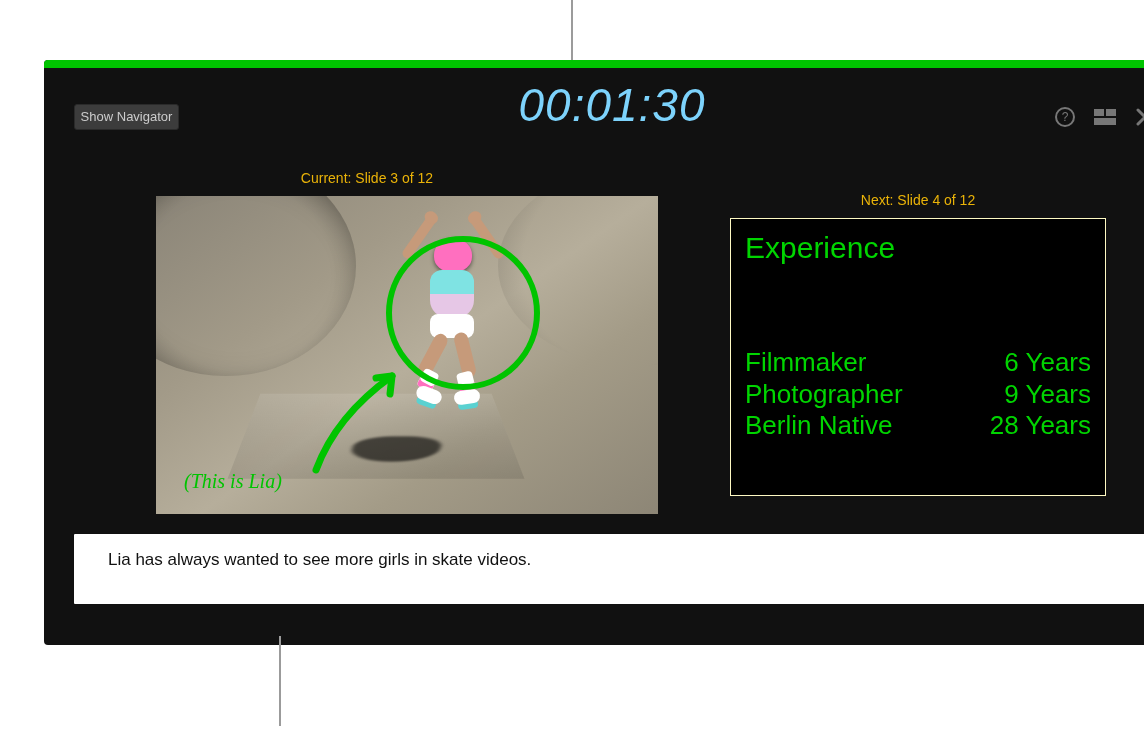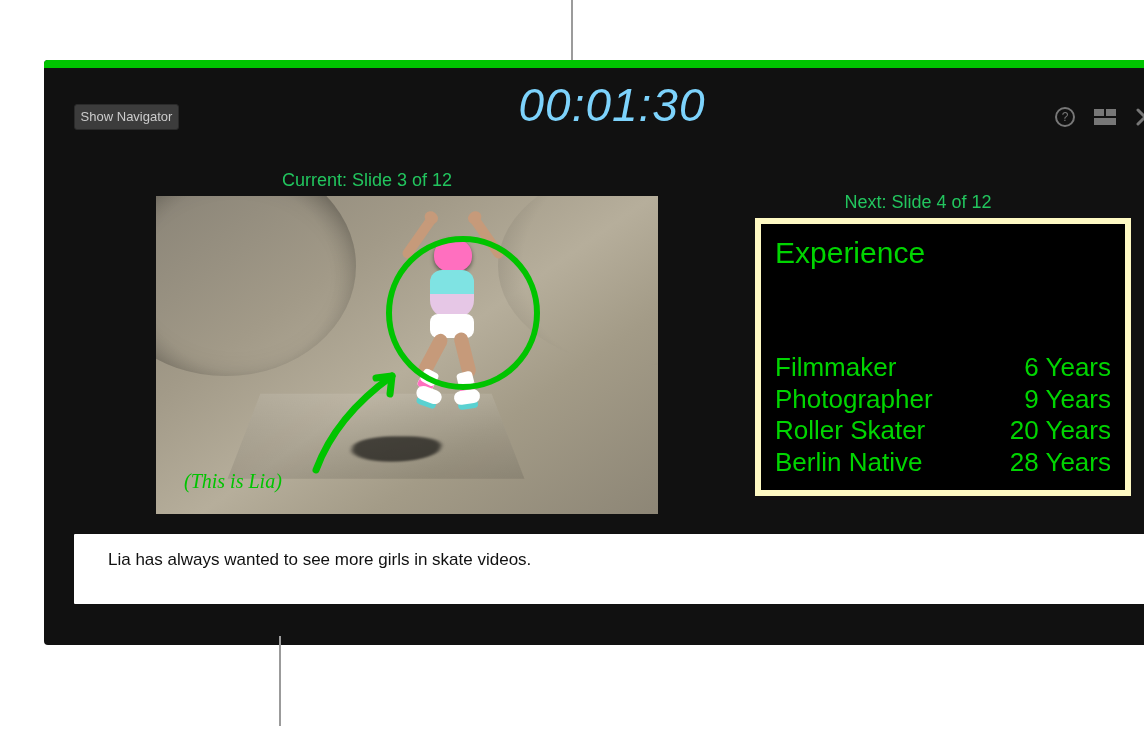--- a/index.html
+++ b/index.html
@@ -9,21 +9,21 @@
   .progress-bar { position: absolute; left: 0; top: 0; width: 100%; height: 8px; background: #00c400; }
 
   .show-nav-btn { position: absolute; left: 30px; top: 44px; width: 105px; height: 26px; background: #3c3c3c; border: 1px solid #2a2a2a; border-radius: 3px; color: #ccc; font-size: 13px; line-height: 24px; text-align: center; cursor: pointer; }
 
   .timer { position: absolute; left: 0; top: 18px; width: 100%; text-align: center; font-size: 46px; font-weight: 300; color: #7dd3fc; letter-spacing: 1px; font-feature-settings: "tnum"; font-style: italic; }
 
   .top-icons { position: absolute; right: 24px; top: 46px; display: flex; gap: 18px; align-items: center; }
   .ticon { width: 22px; height: 22px; display: flex; align-items: center; justify-content: center; color: #777; cursor: pointer; }
   .ticon svg { display: block; }
 
-  .slide-label { position: absolute; color: #22c55e; font-size: 18px; }
+  .slide-label { position: absolute; color: #eab308; font-size: 14px; }
   .label-current { left: 112px; top: 110px; width: 422px; text-align: center; }
   .label-next    { left: 686px; top: 132px; width: 376px; text-align: center; }
 
   
   .current-slide { position: absolute; left: 112px; top: 136px; width: 502px; height: 318px; background: #000; overflow: hidden; }
   .skatepark { position: absolute; inset: 0; }
   .sk1 { position:absolute; left:0; top:0; width:100%; height:100%; background: linear-gradient(145deg,#8b8578 0%, #a29a88 30%, #b6ae9b 52%, #a39b87 70%, #8d8676 100%); }
   .bowl { position:absolute; left:-60px; top:-40px; width:260px; height:220px; border-radius:50%; background: radial-gradient(circle at 55% 55%, rgba(0,0,0,0) 50%, rgba(0,0,0,0.3) 100%); box-shadow: inset 10px 10px 30px rgba(0,0,0,0.35); }
   .bowl2 { position:absolute; right:-120px; top:-30px; width:280px; height:200px; border-radius:50%; background: radial-gradient(circle at 45% 50%, rgba(0,0,0,0) 55%, rgba(0,0,0,0.25) 100%); }
   .deck { position:absolute; left:90px; top:170px; width:260px; height:130px; background: linear-gradient(180deg, rgba(255,255,255,0.1), rgba(0,0,0,0.1)); transform: perspective(400px) rotateX(50deg); }
@@ -42,21 +42,21 @@
   .sock1 { position:absolute; left:32px; top:138px; width:16px; height:20px; background:#fff; border-radius:4px; transform: rotate(28deg); box-shadow: inset 0 -6px 0 #ff6fbf;}
   .sock2 { position:absolute; left:70px; top:140px; width:16px; height:20px; background:#fff; border-radius:4px; transform: rotate(-14deg); box-shadow: inset 0 -6px 0 #ff6fbf;}
   .skate1 { position:absolute; left:28px; top:156px; width:26px; height:14px; background:#fff; border-radius:10px; transform: rotate(20deg); box-shadow: 0 8px 0 -3px #5ad1d1;}
   .skate2 { position:absolute; left:66px; top:158px; width:26px; height:14px; background:#fff; border-radius:10px; transform: rotate(-8deg); box-shadow: 0 8px 0 -3px #5ad1d1;}
 
   .anno-circle { position:absolute; left:230px; top:40px; width:154px; height:154px; border: 6px solid #00c400; border-radius:50%; pointer-events:none; }
   .anno-arrow { position:absolute; left:150px; top:170px; width:110px; height:110px; pointer-events:none; }
   .anno-caption { position:absolute; left:28px; top:274px; color:#00c400; font-style: italic; font-size:20px; font-family: "Snell Roundhand", "Brush Script MT", cursive; }
 
   
-  .next-slide { position: absolute; left: 711px; top: 158px; width: 376px; height: 278px; background: #000; border: 6px solid #fef9c3; }
+  .next-slide { position: absolute; left: 686px; top: 158px; width: 376px; height: 278px; background: #000; border: 1px solid #fef9c3; }
   .next-slide .title { color:#00d500; font-size:30px; padding: 12px 14px 6px; }
   .exp-list { position:absolute; left:14px; right:14px; top:128px; color:#00d500; font-size:26px; line-height: 1.22; }
   .exp-row { display:flex; justify-content:space-between; }
 
   
   .notes-panel { position:absolute; left:30px; right:30px; top:474px; background:#fff; border-radius:1px; box-shadow: 0 0 0 1px rgba(0,0,0,0.04); }
   .notes-header { text-align:center; color:#8a8a8a; font-size:12px; padding:6px 0 5px; border-bottom:1px solid #e8e8e8; }
   .notes-body { padding: 16px 34px 34px; color:#111; font-size:17px; }
 
   
@@ -137,24 +137,20 @@
       <div class="exp-list">
         <div class="exp-row">
             <span>Filmmaker</span>
             <span>6 Years</span>
           </div>
         <div class="exp-row">
             <span>Photographer</span>
             <span>9 Years</span>
           </div>
         <div class="exp-row">
-            <span>Roller Skater</span>
-            <span>20 Years</span>
-          </div>
-        <div class="exp-row">
             <span>Berlin Native</span>
             <span>28 Years</span>
           </div>
       </div>
     </div>
 
     <div class="notes-panel">
       <div class="notes-body">Lia has always wanted to see more girls in skate videos.</div>
     </div>
 

